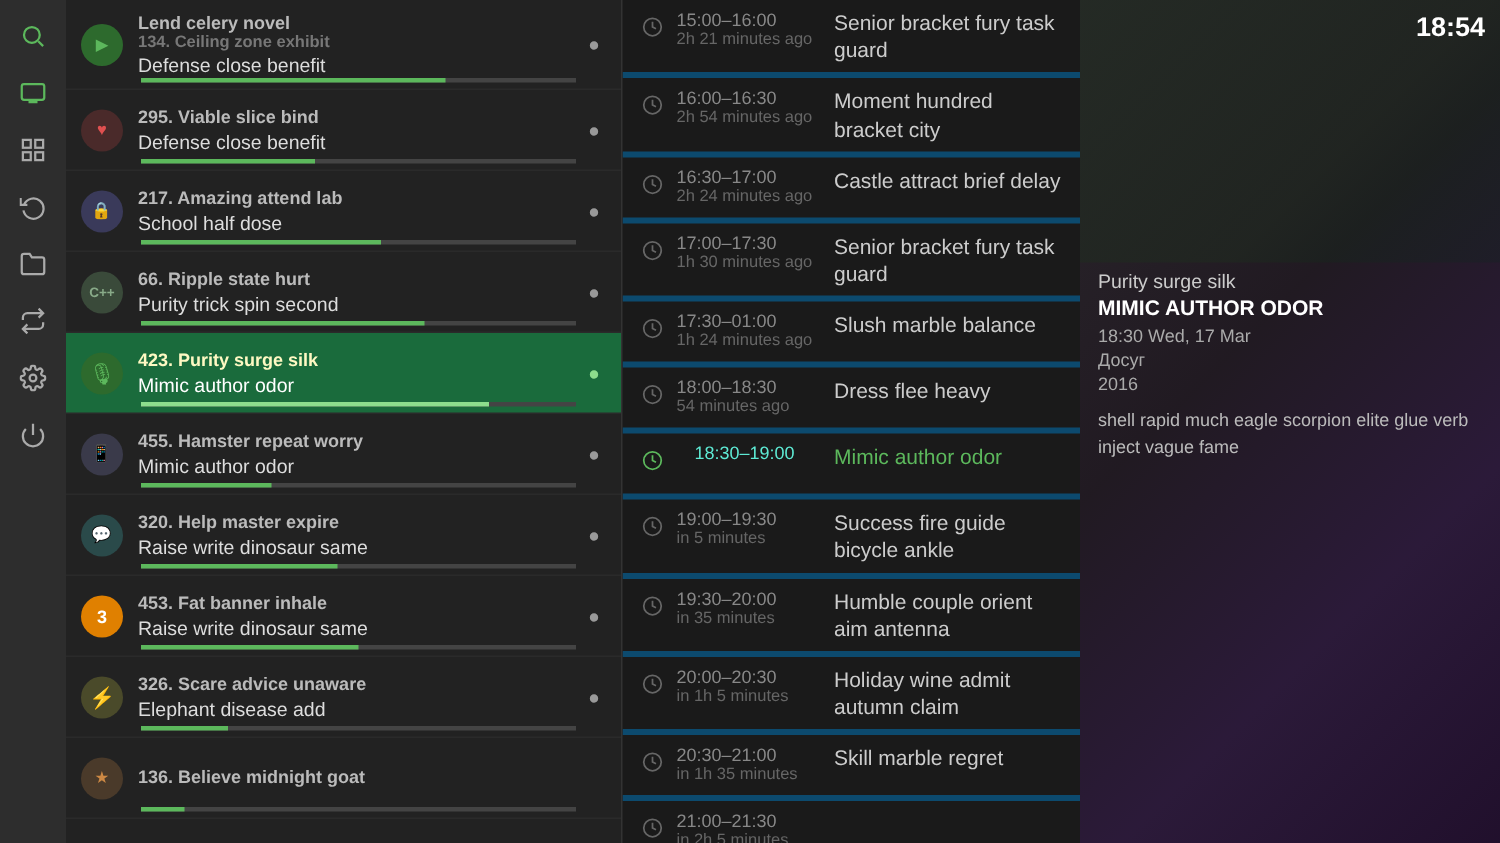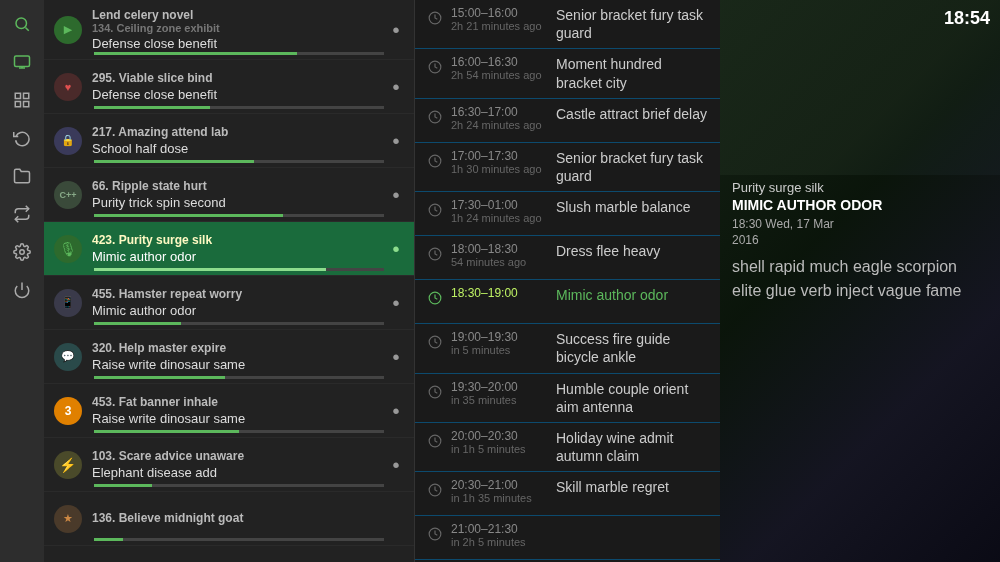--- a/index.html
+++ b/index.html
@@ -141,34 +141,34 @@
       border-left: 1px solid #333;
     }
     .epg-list {
       flex: 1;
       overflow-y: hidden;
     }
     .epg-item {
       display: flex;
       align-items: flex-start;
       padding: 6px 10px;
-      border-bottom: 1px solid #0c4a6e;
+      border-bottom: 4px solid #0c4a6e;
       cursor: pointer;
       min-height: 44px;
     }
     .epg-item.current { color: #5cb85c; }
     .epg-time-wrap {
       width: 105px;
       flex-shrink: 0;
     }
     .epg-time {
       font-size: 12px;
       color: #888;
     }
-    .epg-item.current .epg-time { color: #bef264; }
+    .epg-item.current .epg-time { color: #5eead4; margin-left: 12px; }
     .epg-ago {
       font-size: 11px;
       color: #666;
     }
     .epg-clock {
       width: 20px;
       height: 20px;
       display: flex;
       align-items: center;
       justify-content: center;
@@ -182,21 +182,21 @@
     .epg-title {
       font-size: 14px;
       color: #ccc;
       line-height: 1.3;
     }
     .epg-item.current .epg-title { color: #5cb85c; }
 
     
     .info-panel {
       width: 280px;
-      background: #000000;
+      background: #701a75;
       flex-shrink: 0;
       position: relative;
       overflow: hidden;
     }
     .info-panel-bg {
       position: absolute;
       top: 0; left: 0; right: 0; bottom: 0;
       background: linear-gradient(135deg, #1a2a1a 0%, #0d1a0d 40%, #1a1a2a 70%, #0d0d1a 100%);
       opacity: 0.8;
     }
@@ -230,21 +230,21 @@
       font-size: 12px;
       color: #aaa;
       margin-bottom: 2px;
     }
     .info-year {
       font-size: 12px;
       color: #aaa;
       margin-bottom: 8px;
     }
     .info-desc {
-      font-size: 16px;
+      font-size: 12px;
       color: #bbb;
       line-height: 1.5;
     }
     .clock-top-right {
       position: absolute;
       top: 8px;
       right: 10px;
       font-size: 18px;
       color: #fff;
       z-index: 2;
@@ -422,21 +422,21 @@
     <div class="channel-progress-wrap">
       <div class="channel-progress-bar" style="width:50%"></div>
     </div>
   </div>
 
   <div class="channel-item">
     <div class="channel-icon-wrap">
       <div class="channel-icon-circle" style="background:#4a4a2a;color:#cccc44;font-size:14px;">⚡</div>
     </div>
     <div class="channel-text">
-      <div class="channel-name">103. Scare advice unaware</div>
+      <div class="channel-name">326. Scare advice unaware</div>
       <div class="channel-desc">Elephant disease add</div>
     </div>
     <div class="channel-rec-icon">⏺</div>
     <div class="channel-progress-wrap">
       <div class="channel-progress-bar" style="width:20%"></div>
     </div>
   </div>
 
   <div class="channel-item">
     <div class="channel-icon-wrap">
@@ -626,16 +626,17 @@
 </div>
 
 <div class="info-panel">
   <div class="info-panel-img"></div>
   <div class="info-panel-bg"></div>
   <div class="clock-top-right">18:54</div>
   <div class="info-panel-content">
     <div class="info-title">Purity surge silk</div>
     <div class="info-subtitle">MIMIC AUTHOR ODOR</div>
     <div class="info-datetime">18:30 Wed, 17 Mar</div>
+    <div class="info-datetime">Досуг</div>
     <div class="info-year">2016</div>
     <div class="info-desc">shell rapid much eagle scorpion elite glue verb inject vague fame</div>
   </div>
 </div>
 
 </body></html>

